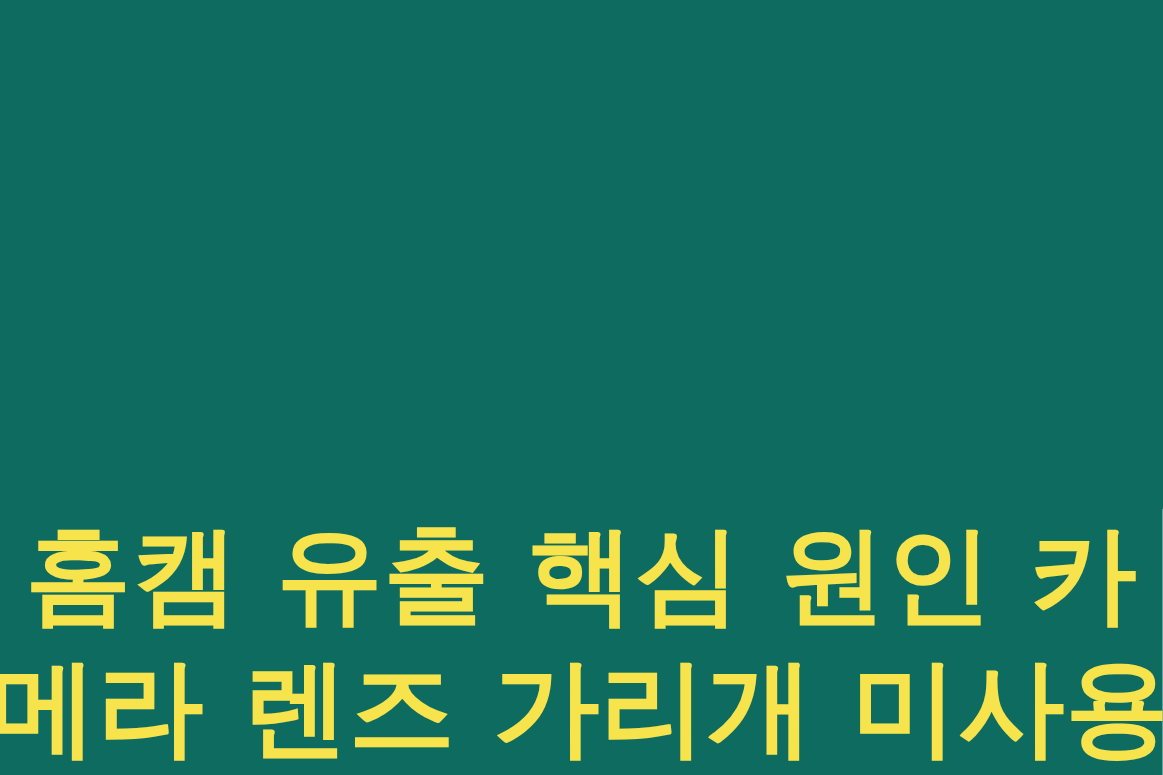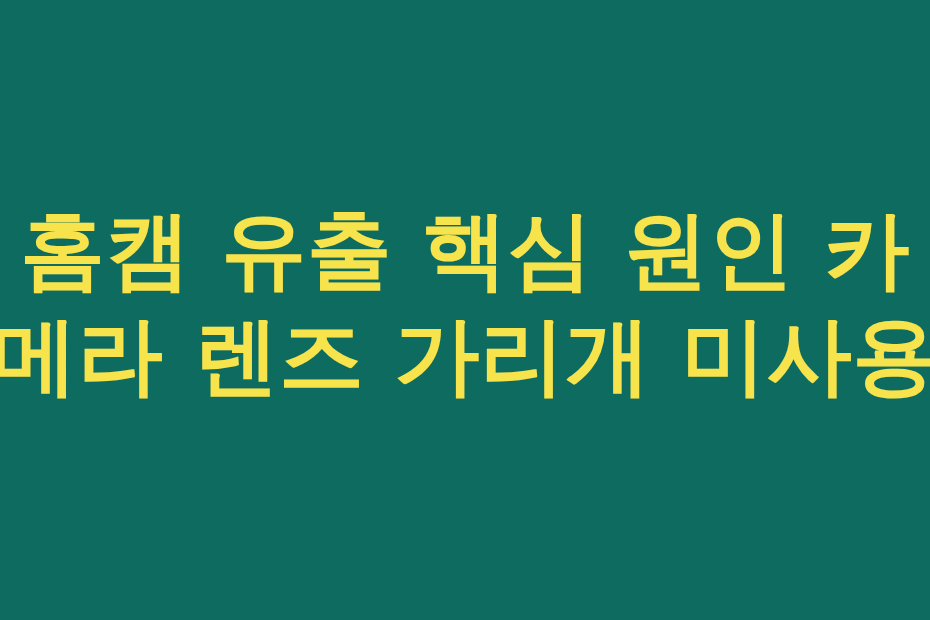--- a/index.html
+++ b/index.html
@@ -13,21 +13,21 @@
     overflow: hidden;
     font-family: "DejaVu Sans", "Liberation Sans", sans-serif;
   }
 
   #thumbnail-card {
     position: relative;
     width: 930px;
     height: 620px;
     background: #0e6b60;
     display: flex;
-    align-items: center;
+    align-items: flex-end;
     justify-content: center;
     box-sizing: border-box;
   }
 
   #headline-block {
     width: 860px;
     margin-top: -12px;
     text-align: center;
     display: flex;
     flex-direction: column;

